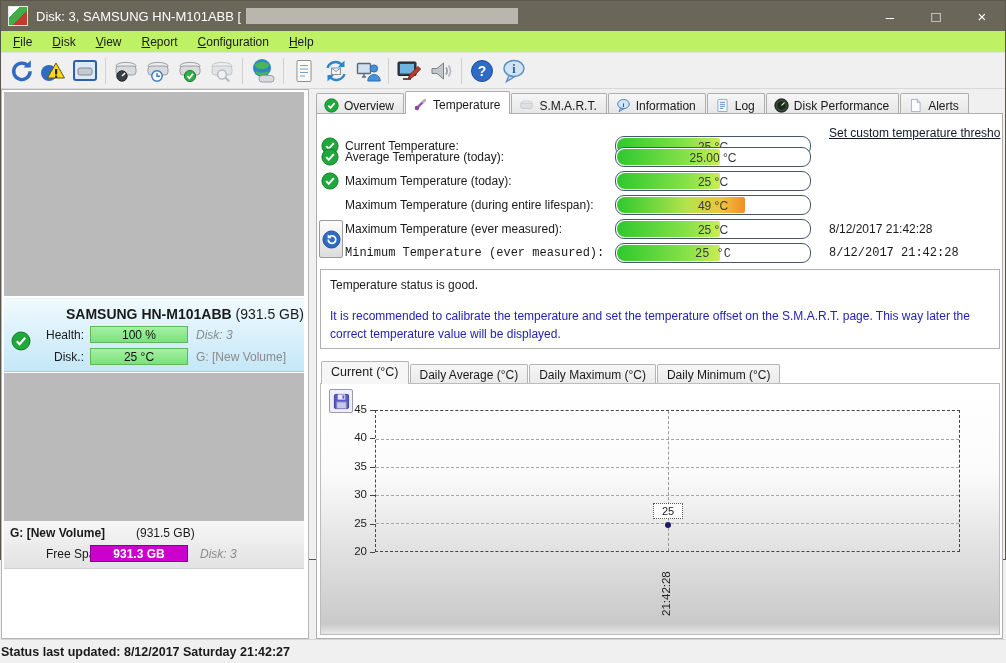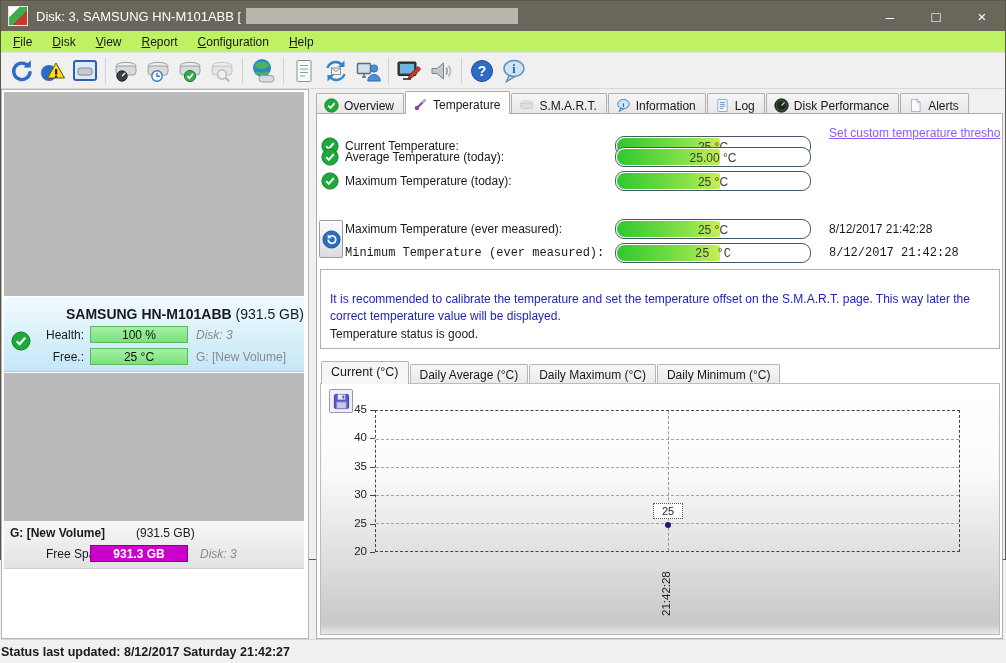--- a/index.html
+++ b/index.html
@@ -47,21 +47,21 @@
   
   #content { position:absolute; left:315px; top:112px; width:687px; height:526px; background:#ffffff; border:1px solid #aeaeae; z-index:2; }
   .trow { position:absolute; left:0; width:100%; height:22px; }
   .ticon { position:absolute; left:4px; top:1px; }
   .tlabel { position:absolute; left:28px; top:3px; }
   .tbar { position:absolute; left:298px; top:0; width:196px; height:20px; background:#fff; border:1px solid #44586c; border-radius:9px; overflow:hidden; }
   .tfill { position:absolute; left:1px; top:1px; bottom:1px; border-radius:8px 2px 2px 8px; background:linear-gradient(90deg,#2fc82f,#8ae24a 70%,#c9ee55); }
   .tfill.hot { background:linear-gradient(90deg,#2fc82f,#b4e44c 55%,#f2c23a 82%,#ef8f28); }
   .tval { position:absolute; left:0; width:100%; text-align:center; top:3px; color:#3a3a3a; }
   .tstamp { position:absolute; left:512px; top:3px; }
-  #templink { position:absolute; left:512px; top:12px; text-decoration:underline; white-space:nowrap; color:#8b5cf6; }
+  #templink { position:absolute; left:512px; top:12px; text-decoration:underline; white-space:nowrap; color:#0f172a; }
   #resetbtn { position:absolute; left:2px; top:106px; width:24px; height:38px; background:linear-gradient(#fdfdfd,#dcdcdc); border:1px solid #9a9a9a; border-radius:2px; display:flex; align-items:center; justify-content:center; }
   #msgbox { position:absolute; left:3px; top:155px; width:680px; height:80px; border:1px solid #b0b0b0; background:#fff; padding:7px 9px; line-height:1.45; }
   #msg2 { color:#2222bb; margin-top:14px; }
 
   
   #subtabbar { position:absolute; left:4px; top:247px; display:flex; align-items:flex-end; }
   .subtab { padding:3px 9px 4px; background:linear-gradient(#f6f6f6,#e9e9e9); border:1px solid #b4b4b4; border-bottom:none; border-radius:2px 2px 0 0; margin-right:1px; height:20px; white-space:nowrap; }
   .subtab.active { background:#f6f6f6; height:23px; position:relative; z-index:3; font-size:12.5px; }
   #chartpanel { position:absolute; left:3px; top:269px; width:680px; height:252px; border:1px solid #bcbcbc; background:linear-gradient(#ffffff 0%,#fbfbfb 35%,#c9c9c9 96%,#e8e8e8 100%); z-index:2; }
   #savebtn { position:absolute; left:8px; top:5px; width:24px; height:24px; background:#eef; border:1px solid #99a; border-radius:2px; display:flex; align-items:center; justify-content:center; }
@@ -232,21 +232,21 @@
       </div>
       <span style="position:absolute;left:7px;top:32px;">
         <svg width="20" height="20" viewBox="0 0 20 20">
             <circle cx="10" cy="10" r="9" fill="#1fa83c" stroke="#0f7a24"></circle>
             <path d="M5.8 10.2l2.8 3 5.6-6.4" stroke="#fff" stroke-width="2.2" fill="none"></path>
           </svg>
       </span>
       <span class="rowlabel" style="left:28px;top:29px;">Health:</span>
       <span class="chip green" style="left:86px;top:27px;">100 %</span>
       <span class="dimi" style="position:absolute;left:192px;top:29px;">Disk: 3</span>
-      <span class="rowlabel" style="left:28px;top:51px;">Free.:</span>
+      <span class="rowlabel" style="left:28px;top:51px;">Disk.:</span>
       <span class="chip green" style="left:86px;top:49px;">25 °C</span>
       <span class="dim" style="position:absolute;left:192px;top:51px;">G: [New Volume]</span>
     </div>
 
     <div class="grayblock" style="top:283px;height:148px;"></div>
 
     <div id="volcard">
       <span style="position:absolute;left:6px;top:5px;font-weight:bold;">G: [New Volume]</span>
       <span style="position:absolute;left:132px;top:5px;">(931.5 GB)</span>
       <span style="position:absolute;left:42px;top:26px;">Free Space</span>
@@ -338,20 +338,27 @@
       <span class="ticon"><svg width="18" height="18" viewBox="0 0 20 20">
             <circle cx="10" cy="10" r="9" fill="#1fa83c" stroke="#0f7a24"></circle>
             <path d="M5.8 10.2l2.8 3 5.6-6.4" stroke="#fff" stroke-width="2.2" fill="none"></path>
           </svg></span>
       <span class="tlabel">Maximum Temperature (today):</span>
       <div class="tbar">
           <div class="tfill" style="width: 53%;"></div>
           <span class="tval">25 °C</span>
         </div>
     </div>
+    <div class="trow" style="top:81px;">
+      <span class="tlabel">Maximum Temperature (during entire lifespan):</span>
+      <div class="tbar">
+          <div class="tfill hot" style="width: 66%;"></div>
+          <span class="tval">49 °C</span>
+        </div>
+    </div>
     <div class="trow" style="top:105px;">
       <span class="tlabel">Maximum Temperature (ever measured):</span>
       <div class="tbar">
           <div class="tfill" style="width: 53%;"></div>
           <span class="tval">25 °C</span>
         </div>
       <span class="tstamp">8/12/2017 21:42:28</span>
     </div>
     <div class="trow" style="top:129px;font-family:Liberation Mono, monospace;">
       <span class="tlabel">Minimum Temperature (ever measured):</span>
@@ -366,22 +373,22 @@
 
     <span id="resetbtn">
       <svg width="19" height="19" viewBox="0 0 20 20">
           <circle cx="10" cy="10" r="9" fill="#2e6bc4" stroke="#1a4a9a"></circle>
           <path d="M6.5 10a4 4 0 1 0 1.2-2.8" stroke="#fff" stroke-width="1.8" fill="none"></path>
           <path d="M6 4.5v4.2h4.2z" fill="#fff"></path>
         </svg>
     </span>
 
     <div id="msgbox">
+      <div>Temperature status is good.</div>
       <div id="msg2">It is recommended to calibrate the temperature and set the temperature offset on the S.M.A.R.T. page. This way later the correct temperature value will be displayed.</div>
-      <div>Temperature status is good.</div>
     </div>
 
     <div id="subtabbar">
       <span class="subtab active">Current (°C)</span>
       <span class="subtab">Daily Average (°C)</span>
       <span class="subtab">Daily Maximum (°C)</span>
       <span class="subtab">Daily Minimum (°C)</span>
     </div>
 
     <div id="chartpanel">

